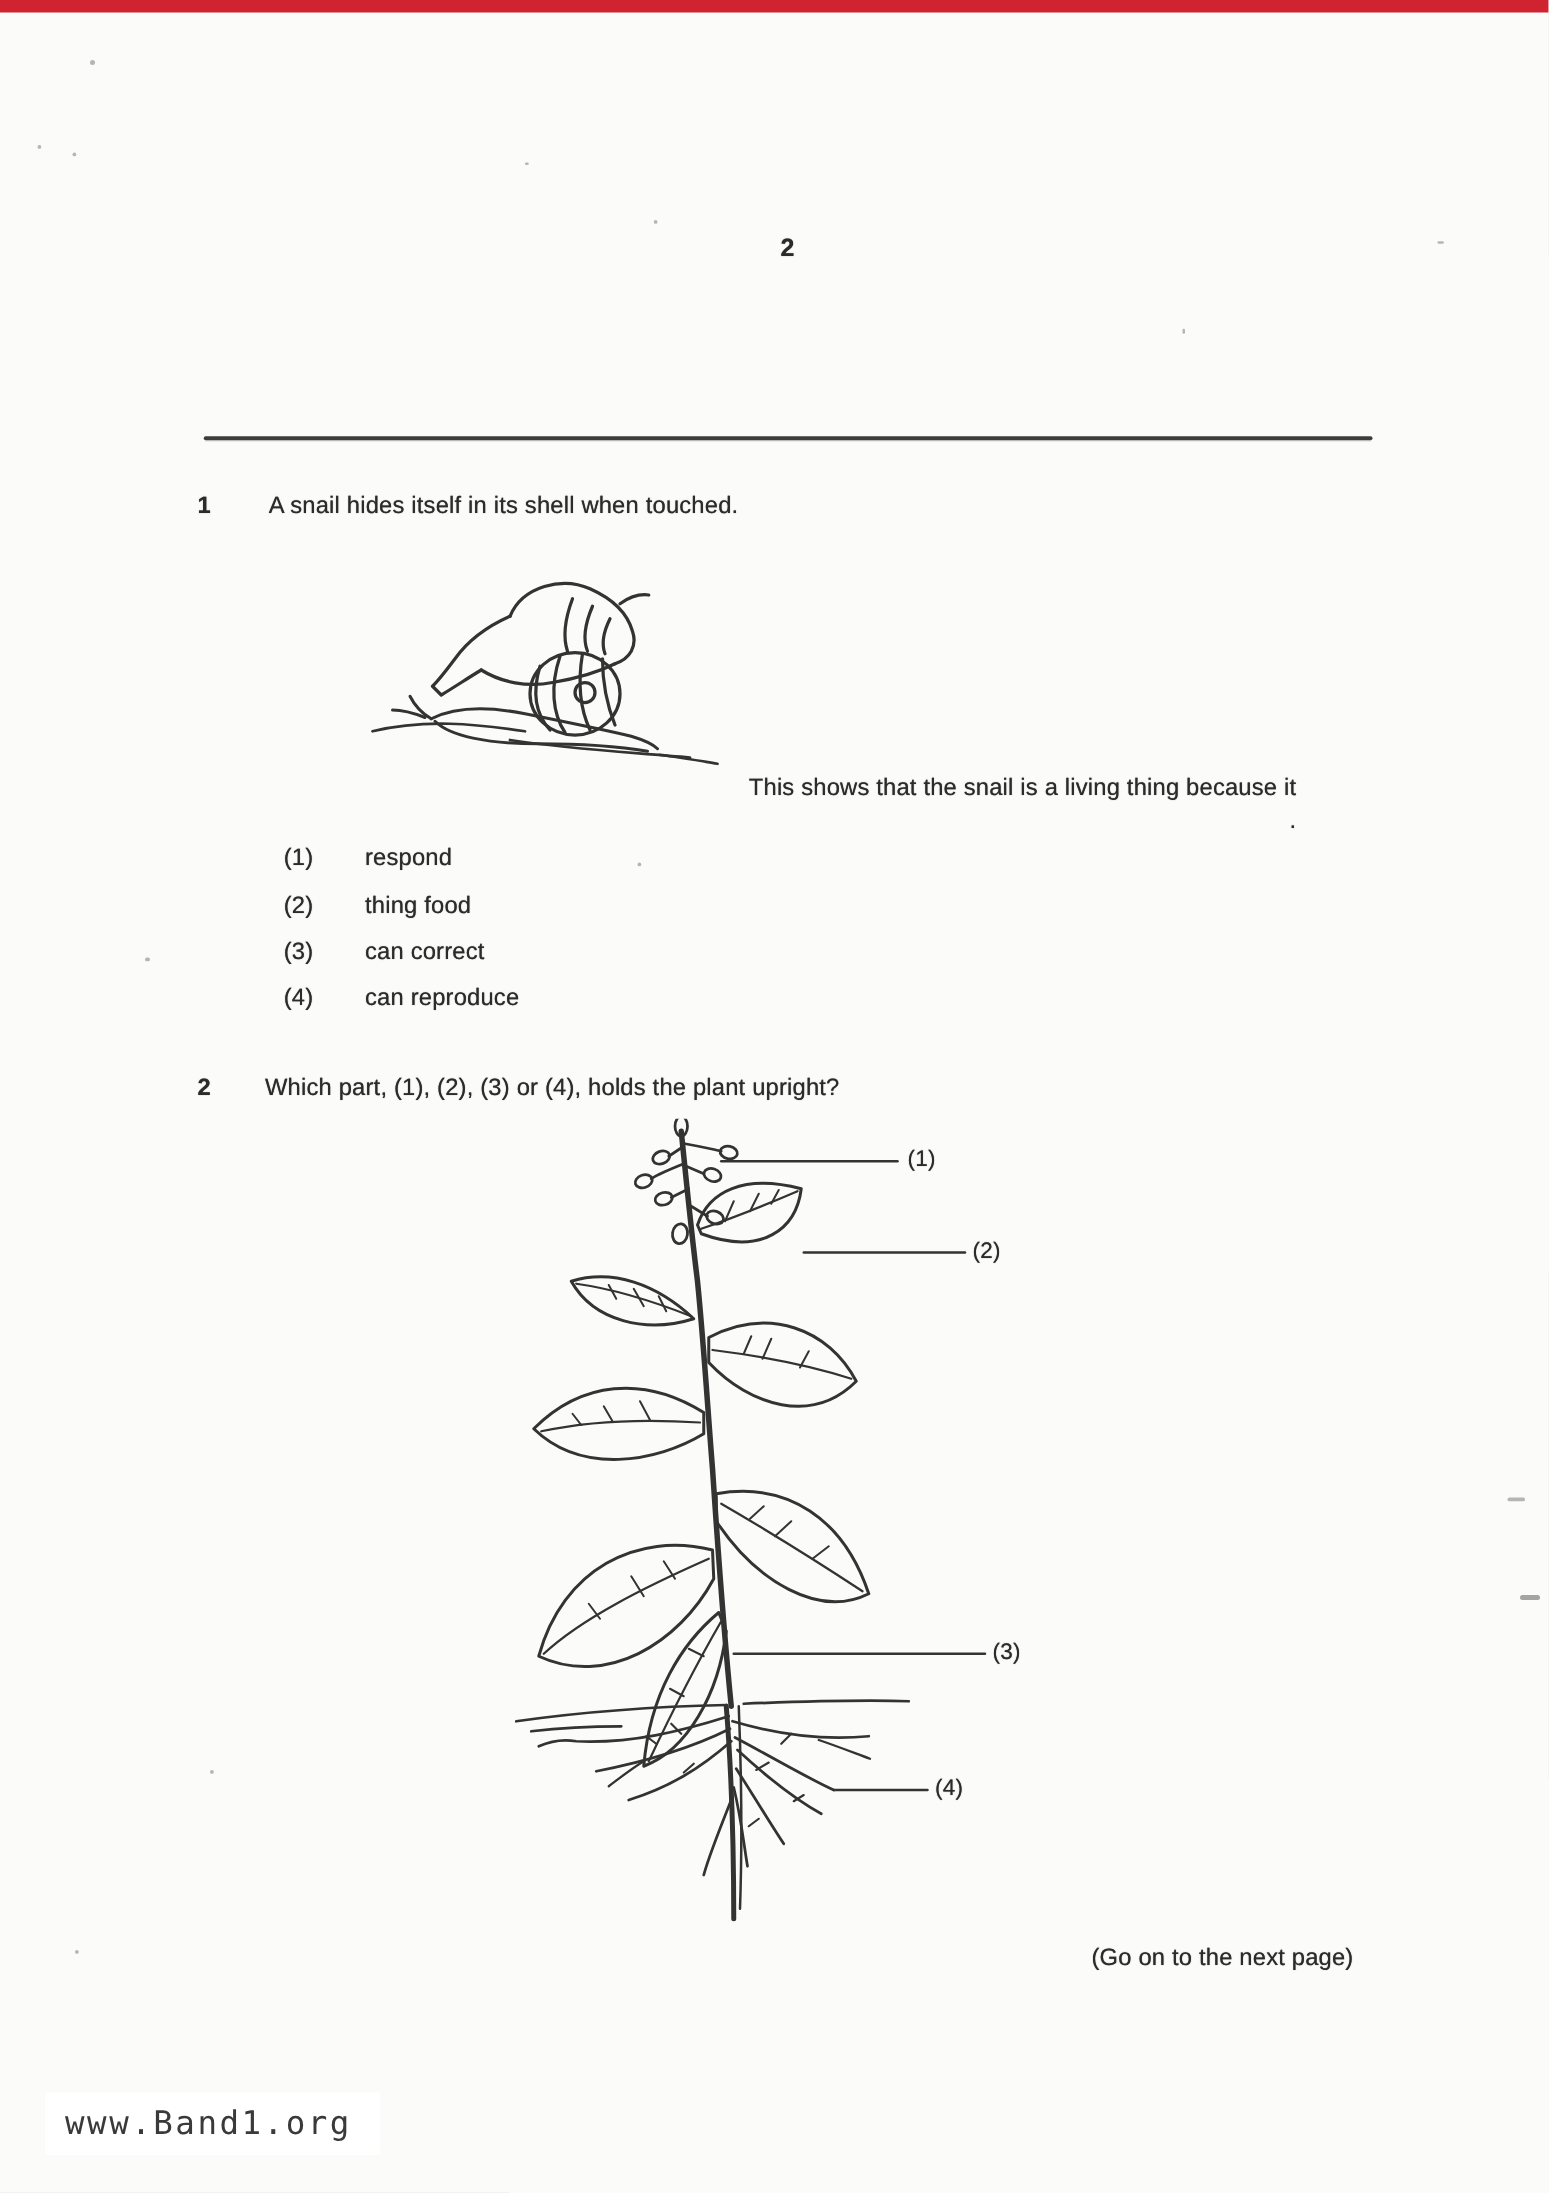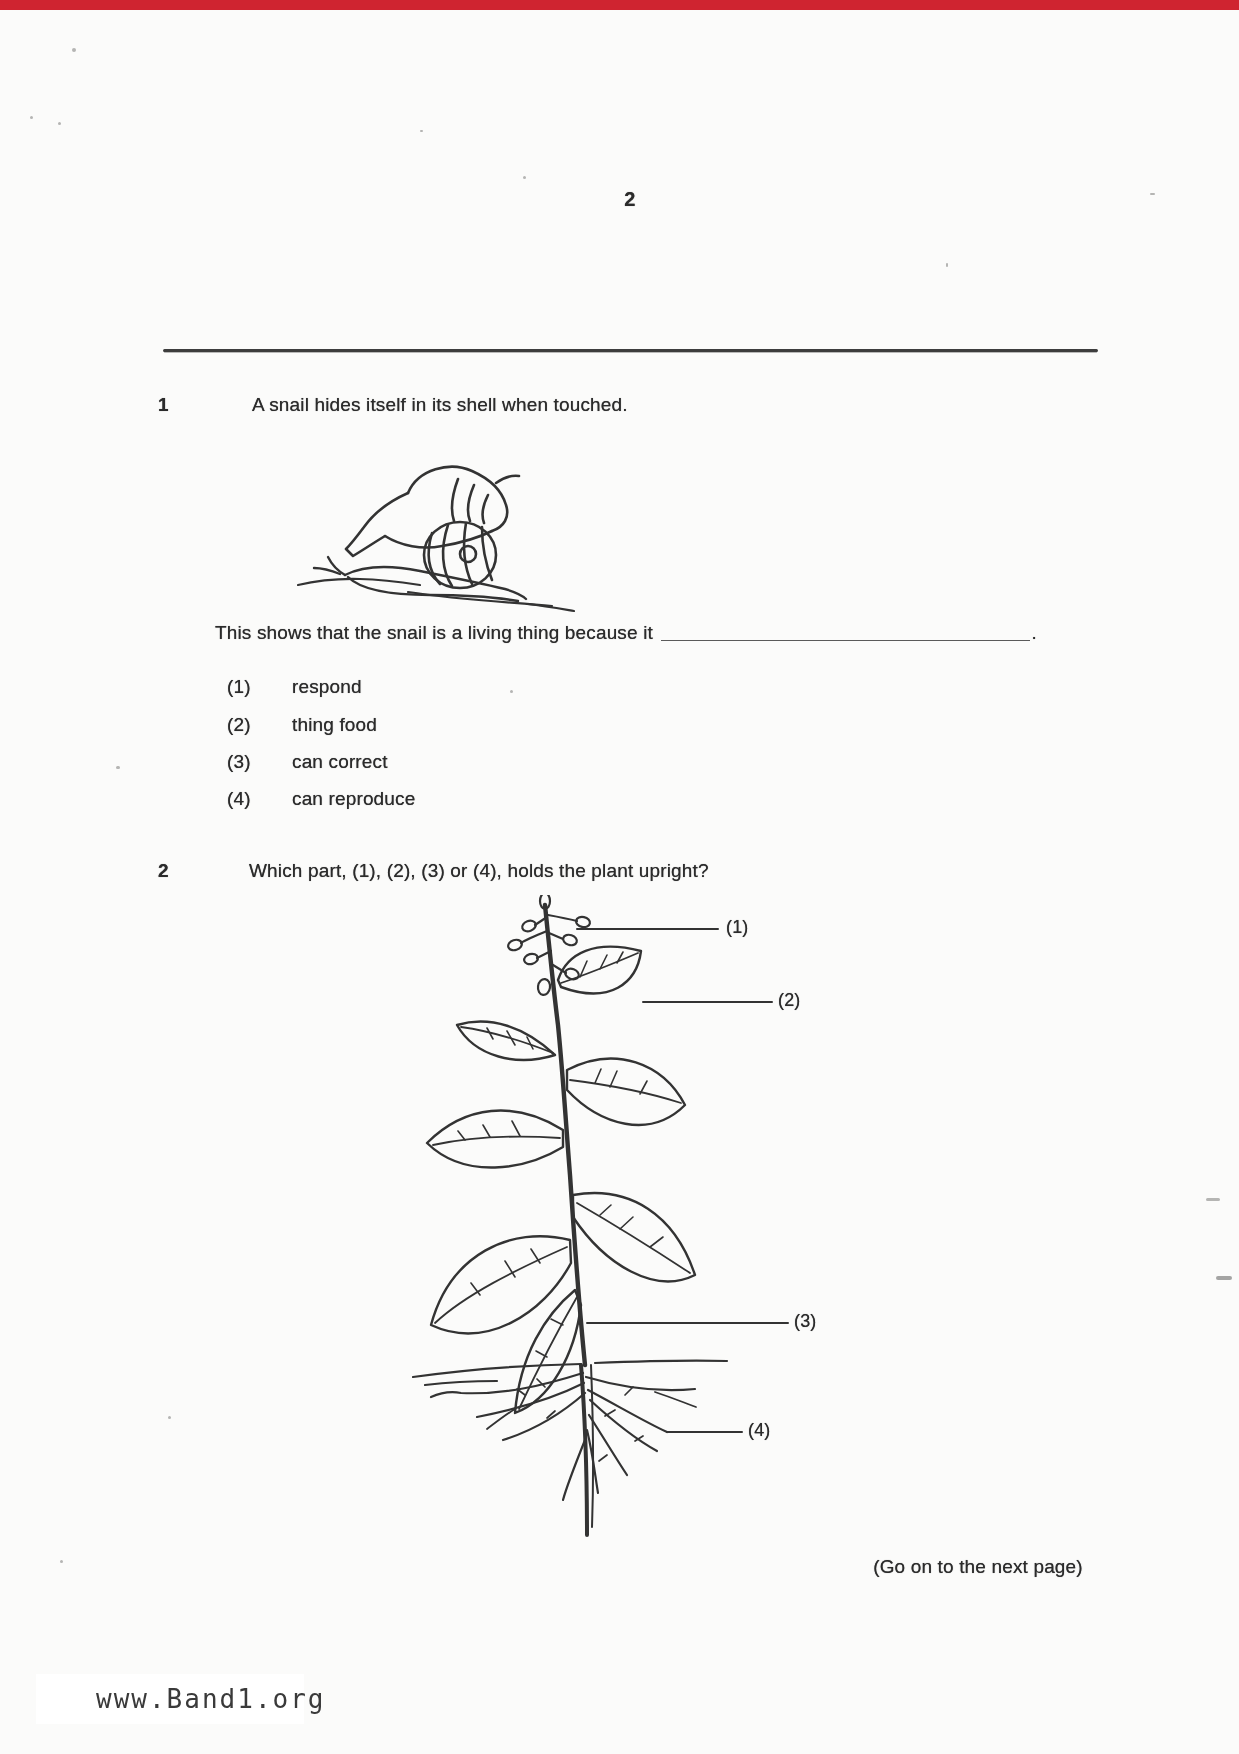--- a/index.html
+++ b/index.html
@@ -13,31 +13,31 @@
     letter-spacing:.15px;
   }
   .top-bar{position:absolute;left:0;top:0;width:100%;height:10px;background:#cf2430;}
   .page-number{position:absolute;left:600px;top:188px;width:60px;text-align:center;
     font-size:20px;font-weight:bold;}
   .instructions{position:absolute;left:171px;top:260px;width:928px;font-size:19px;line-height:30px;}
   .marks{position:absolute;left:171px;top:306px;width:925px;text-align:right;font-size:19px;}
   .rule{position:absolute;left:163px;top:349px;width:935px;height:3px;background:#2d2d2d;
     opacity:.92;border-radius:2px;box-shadow:0 2px 0 -1px rgba(45,45,45,.35);}
   .q-num{position:absolute;font-size:19px;font-weight:bold;}
-  .q-text{position:absolute;font-size:19px;margin-left:37px;}
+  .q-text{position:absolute;font-size:19px;}
   .figure{position:absolute;}
-  .prompt-row{position:absolute;left:215px;top:620px;width:822px;display:flex;align-items:flex-end;font-size:19px;}
+  .prompt-row{position:absolute;left:215px;top:620px;width:822px;display:flex;align-items:flex-end;font-size:19px;flex-direction:column;}
   .prompt-row .blank{flex:1;border-bottom:1.8px solid rgba(50,50,50,.8);margin:0 2px 3px 8px;height:20px;}
   .opt-row{position:absolute;left:227px;width:500px;display:flex;font-size:19px;}
   .opt-label{width:65px;}
   .diagram-label{position:absolute;font-size:18px;}
   .footer-note{position:absolute;left:858px;top:1556px;width:240px;text-align:center;font-size:19px;}
   .watermark-strip{position:absolute;left:36px;top:1674px;width:268px;height:50px;background:#ffffff;}
   .watermark{position:absolute;left:52px;top:1684px;font-family:"DejaVu Sans Mono",monospace;
-    font-size:26px;color:#3a3a3a;letter-spacing:2px;margin-left:44px;}
+    font-size:26px;color:#3a3a3a;letter-spacing:2px;}
   .speck{position:absolute;background:#8f8f8d;border-radius:2px;opacity:.65;}
   svg{display:block;}
   svg *{vector-effect:non-scaling-stroke;}
 </style>
 </head>
 <body>
 
 <div class="page">
 
   <div class="top-bar"></div>

